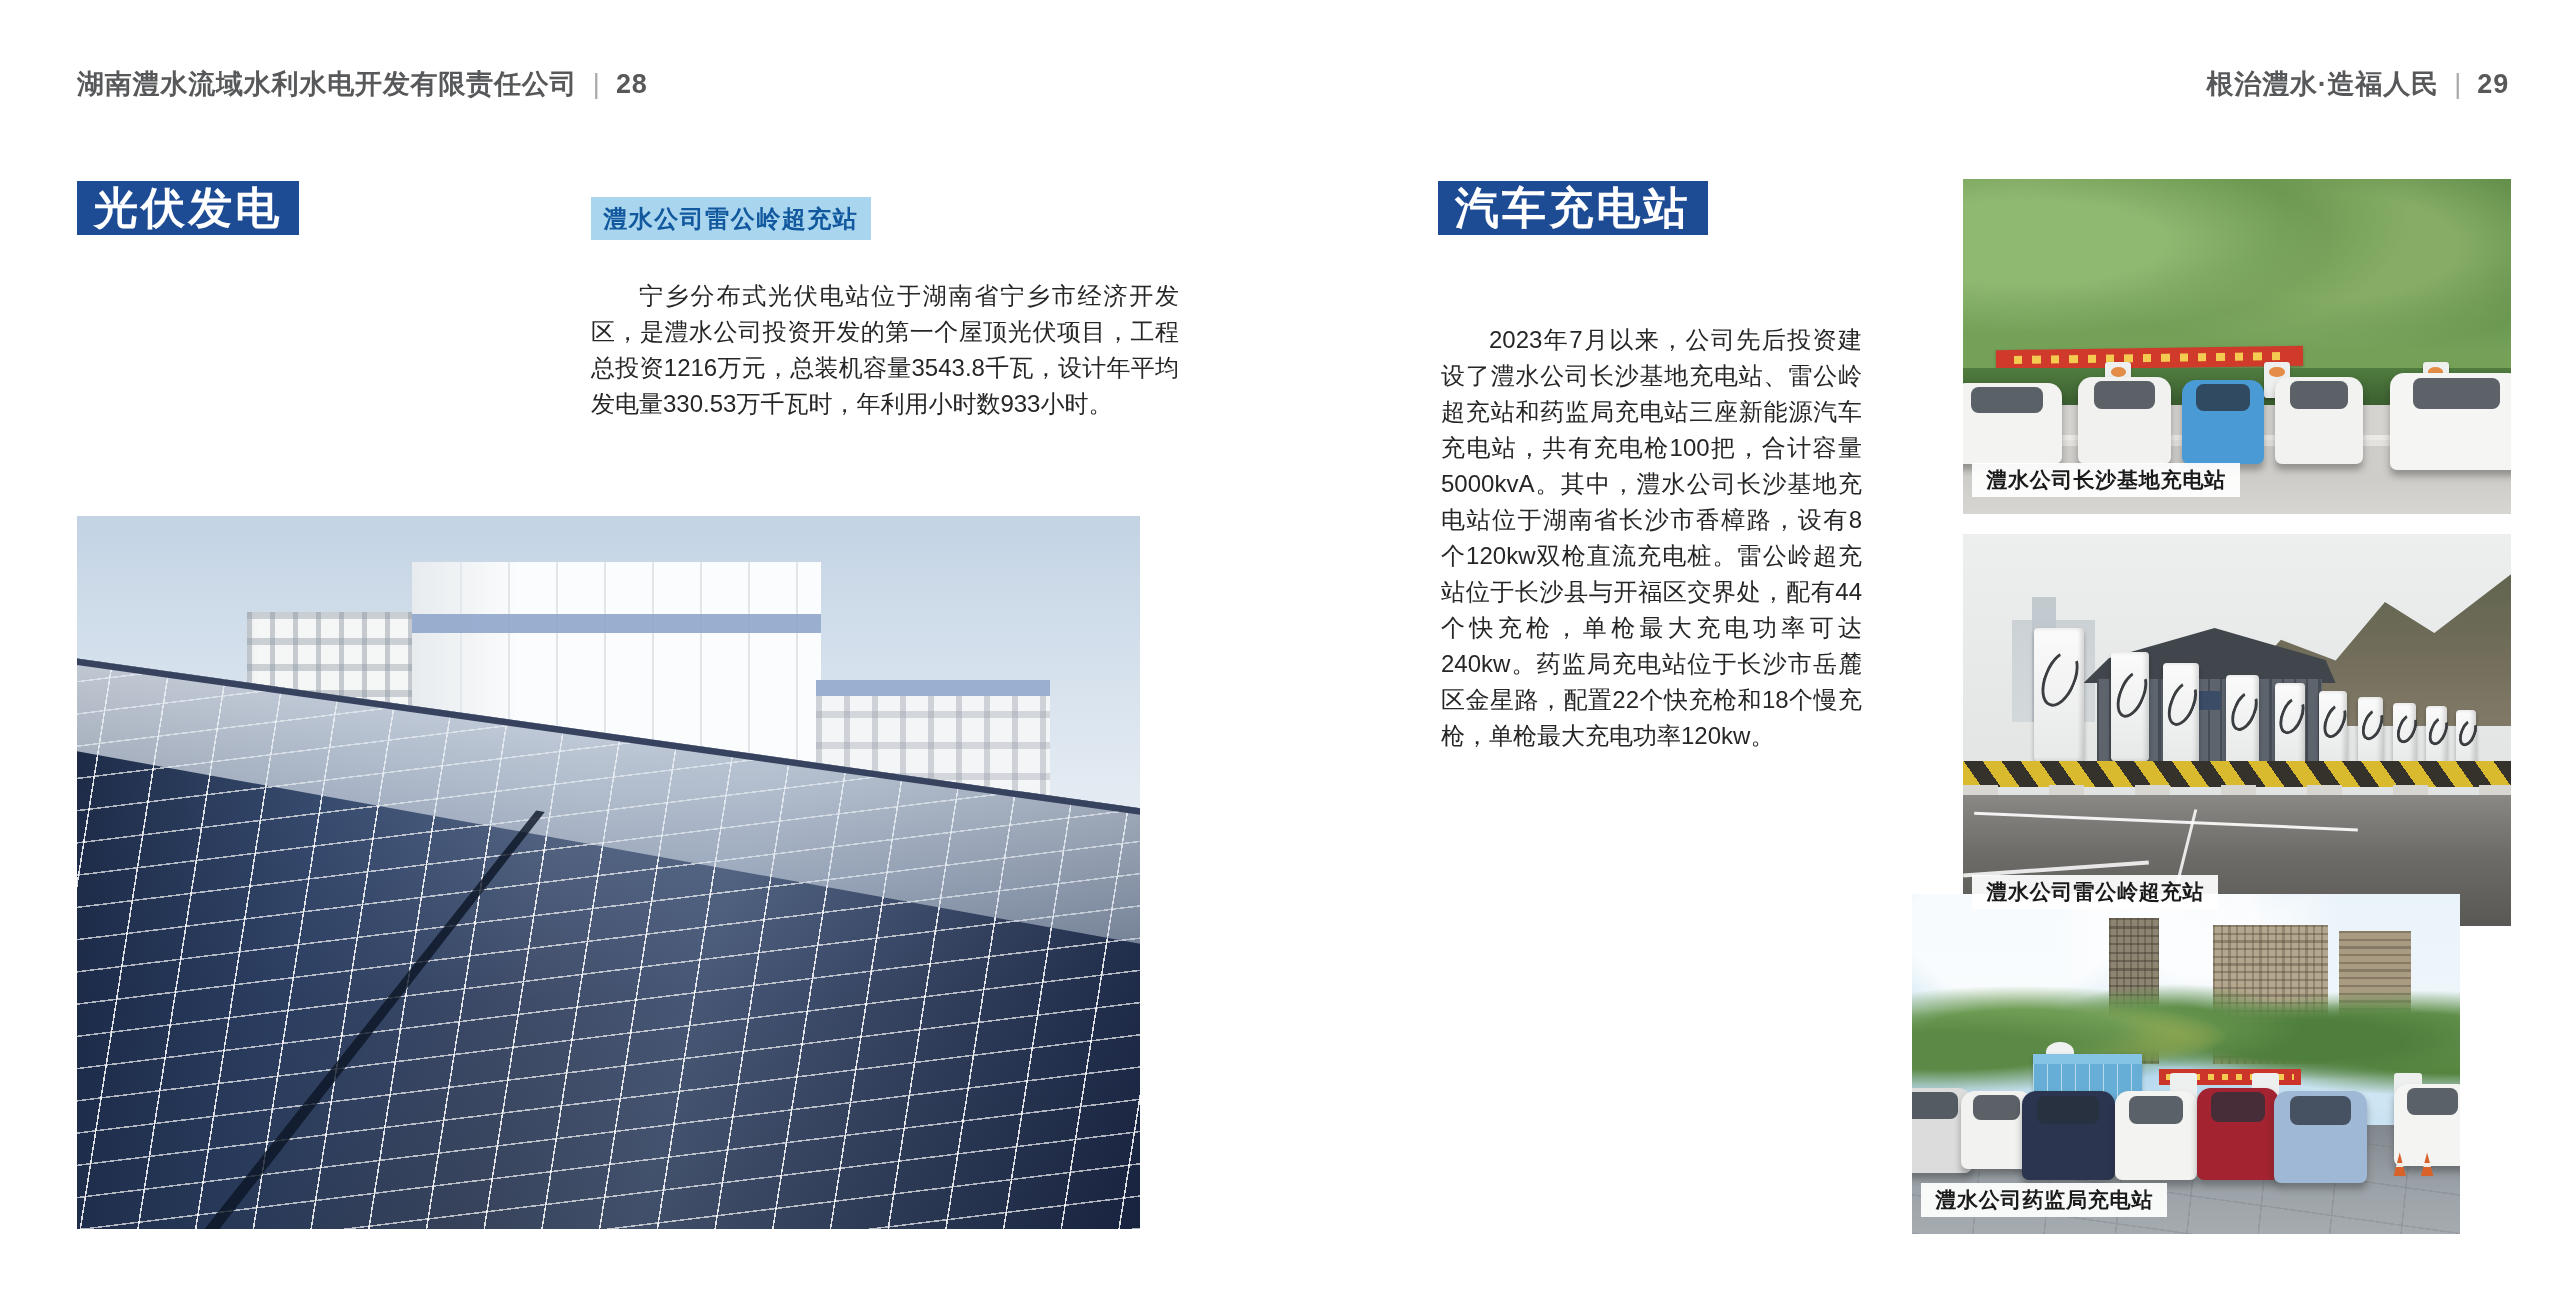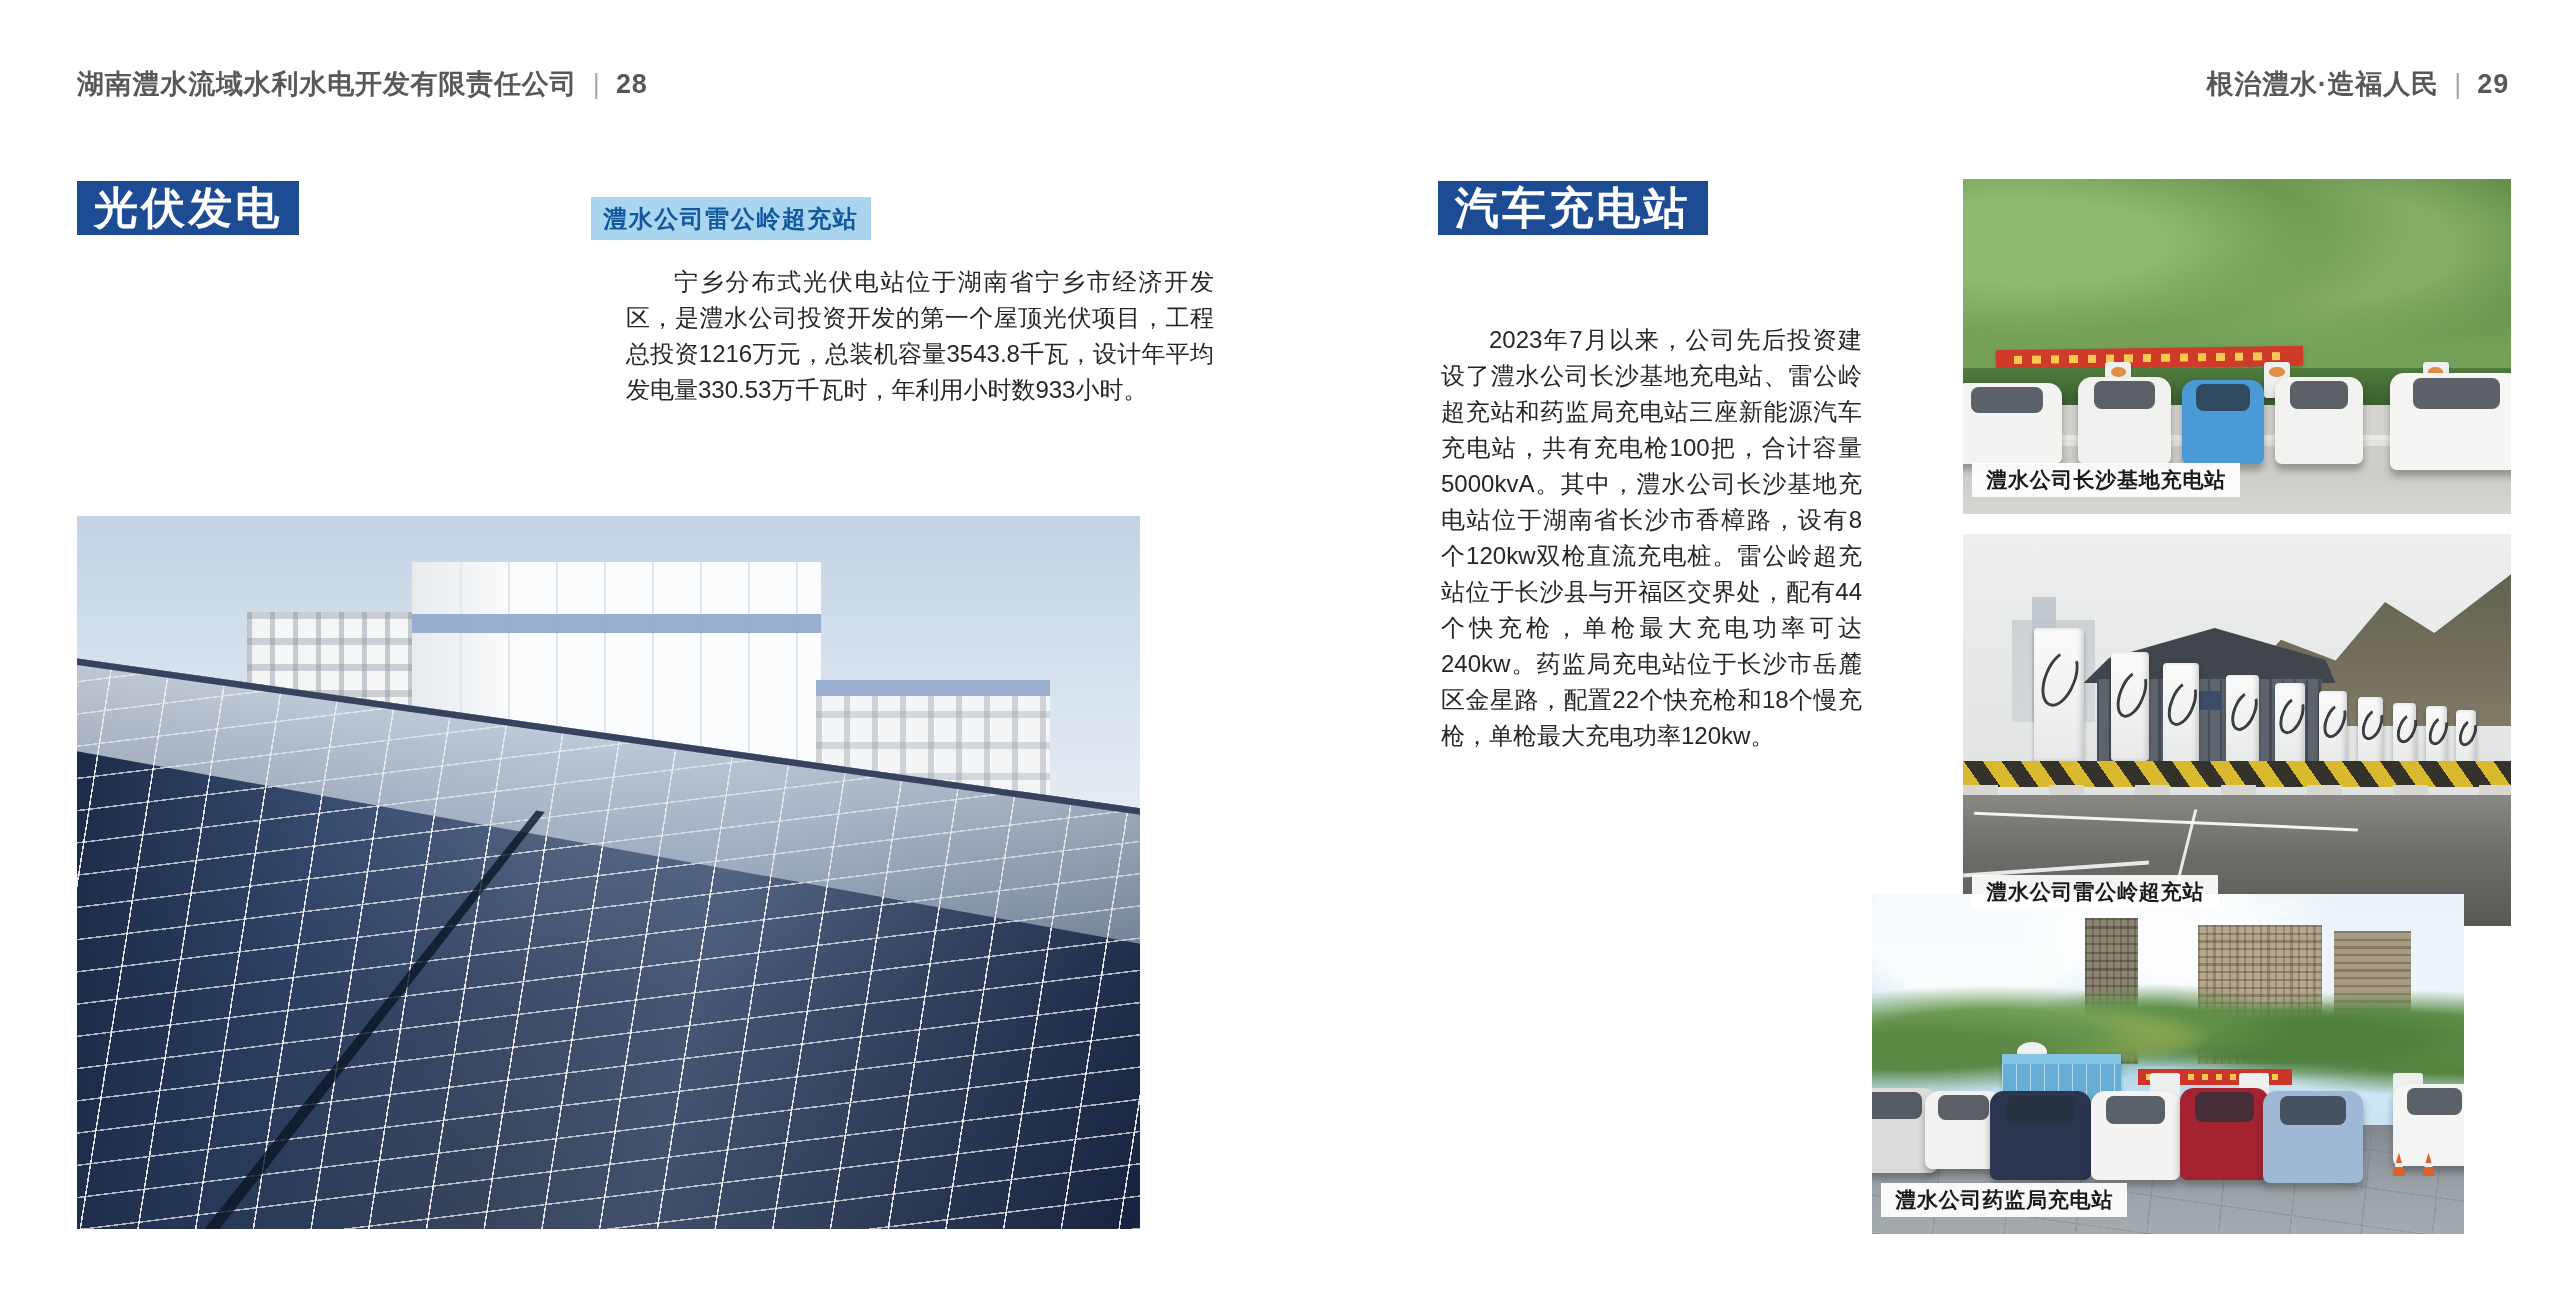--- a/index.html
+++ b/index.html
@@ -14,21 +14,21 @@
 
   
   .section-title{position:absolute;background:#1d4b94;color:#ffffff;font-size:44px;font-weight:bold;line-height:54px;height:54px;padding:0 17px;letter-spacing:3.1px;white-space:nowrap;}
   .title-pv{left:77px;top:181px;}
   .title-ev{left:1438px;top:181px;}
 
   .subtitle{position:absolute;left:591px;top:197px;background:#a9d6ee;color:#11589e;font-size:24px;font-weight:bold;line-height:43px;height:43px;padding:0 12.3px;letter-spacing:1.5px;white-space:nowrap;}
 
   
   .body-para{position:absolute;font-size:24px;line-height:36px;color:#262626;text-align:justify;text-indent:2em;font-weight:500;}
-  .para-left{left:591px;top:264px;width:588px;margin-left:35px;}
+  .para-left{left:591px;top:278px;width:588px;}
   .para-right{left:1441px;top:322px;width:421px;}
 
   
   .photo{position:absolute;overflow:hidden;background:#dfe5ea;}
   .photo *{position:absolute;}
   .photo-caption{position:absolute;left:9.2px;bottom:17px;background:rgba(255,255,255,.93);color:#1a1a1a;font-size:21px;font-weight:bold;line-height:34px;padding:0 14px;letter-spacing:0.8px;white-space:nowrap;z-index:9;}
 
   
   .ph-solar{left:77px;top:516px;width:1063px;height:713px;background:linear-gradient(180deg,#c3d3e4 0%,#dbe5ef 28%,#edf1f6 52%,#f4f6f8 100%);}
   .sb-trees{left:0;top:27%;width:17%;height:10%;background:
@@ -101,25 +101,25 @@
   .p2h{left:78.5%;top:43%;width:4.2%;height:16%;}
   .p2i{left:84.5%;top:44%;width:3.9%;height:15%;}
   .p2j{left:90%;top:45%;width:3.6%;height:14%;}
   .p2-stripe{left:0;top:58%;width:100%;height:6.5%;background:repeating-linear-gradient(55deg,#d9b92e 0 15.4px,#35322b 15.4px 31px);}
   .p2-blocks{left:0;top:64%;width:100%;height:4%;background:repeating-linear-gradient(90deg,#d8d6d1 0 35px,transparent 35px 86px);}
   .p2-road{left:0;top:66.5%;width:100%;height:33.5%;background:linear-gradient(180deg,#8a8884 0%,#6e6c68 45%,#5a5855 100%);}
   .p2-line1{left:2%;top:73%;width:70%;height:3.1px;background:rgba(255,255,255,.9);transform:rotate(2.5deg);}
   .p2-line2{left:40%;top:70%;width:3.1px;height:26%;background:rgba(255,255,255,.85);transform:rotate(14deg);}
   .p2-line3{left:0;top:85%;width:34%;height:3.8px;background:rgba(255,255,255,.85);transform:rotate(-4deg);}
 
-  .ph-cs3{left:1872px;top:894px;width:548px;height:340px;background-color:#7ab4df;background-image:
+  .ph-cs3{left:1912px;top:894px;width:548px;height:340px;background-color:#7ab4df;background-image:
       radial-gradient(ellipse at 18% 10%,rgba(255,255,255,.95) 0 16%,transparent 40%),
       radial-gradient(ellipse at 52% 6%,rgba(255,255,255,.9) 0 14%,transparent 36%),
       radial-gradient(ellipse at 86% 16%,rgba(255,255,255,.85) 0 17%,transparent 42%),
-      linear-gradient(180deg,#6fb0dd 0%,#9ccbe8 42%,#c8e2f2 62%,#d8ecf6 100%); padding-left: 44px;}
+      linear-gradient(180deg,#6fb0dd 0%,#9ccbe8 42%,#c8e2f2 62%,#d8ecf6 100%);}
   .p3-tw1{left:36%;top:7%;width:9%;height:43%;background-color:#8d8571;background-image:repeating-linear-gradient(180deg,rgba(55,50,40,.4) 0 2.3px,transparent 2.3px 8.4px),repeating-linear-gradient(90deg,rgba(55,50,40,.3) 0 2.3px,transparent 2.3px 7px);}
   .p3-tw2{left:55%;top:9%;width:21%;height:41%;background-color:#b3a68c;background-image:repeating-linear-gradient(180deg,rgba(70,62,48,.35) 0 2.3px,transparent 2.3px 7.7px),repeating-linear-gradient(90deg,rgba(70,62,48,.3) 0 2.3px,transparent 2.3px 7.7px);}
   .p3-tw3{left:78%;top:11%;width:13%;height:37%;background-color:#a89b82;background-image:repeating-linear-gradient(180deg,rgba(70,62,48,.35) 0 2.3px,transparent 2.3px 7.7px);}
   .p3-trees{left:0;top:22%;width:100%;height:44%;background-image:
       radial-gradient(ellipse at 6% 55%,#5c8a46 0 16%,transparent 36%),
       radial-gradient(ellipse at 20% 40%,#6f9d55 0 15%,transparent 34%),
       radial-gradient(ellipse at 33% 45%,#c3bd52 0 10%,transparent 26%),
       radial-gradient(ellipse at 48% 38%,#5f8e49 0 14%,transparent 32%),
       radial-gradient(ellipse at 72% 48%,#4f7e3d 0 17%,transparent 36%),
       radial-gradient(ellipse at 90% 42%,#61904b 0 15%,transparent 34%),

